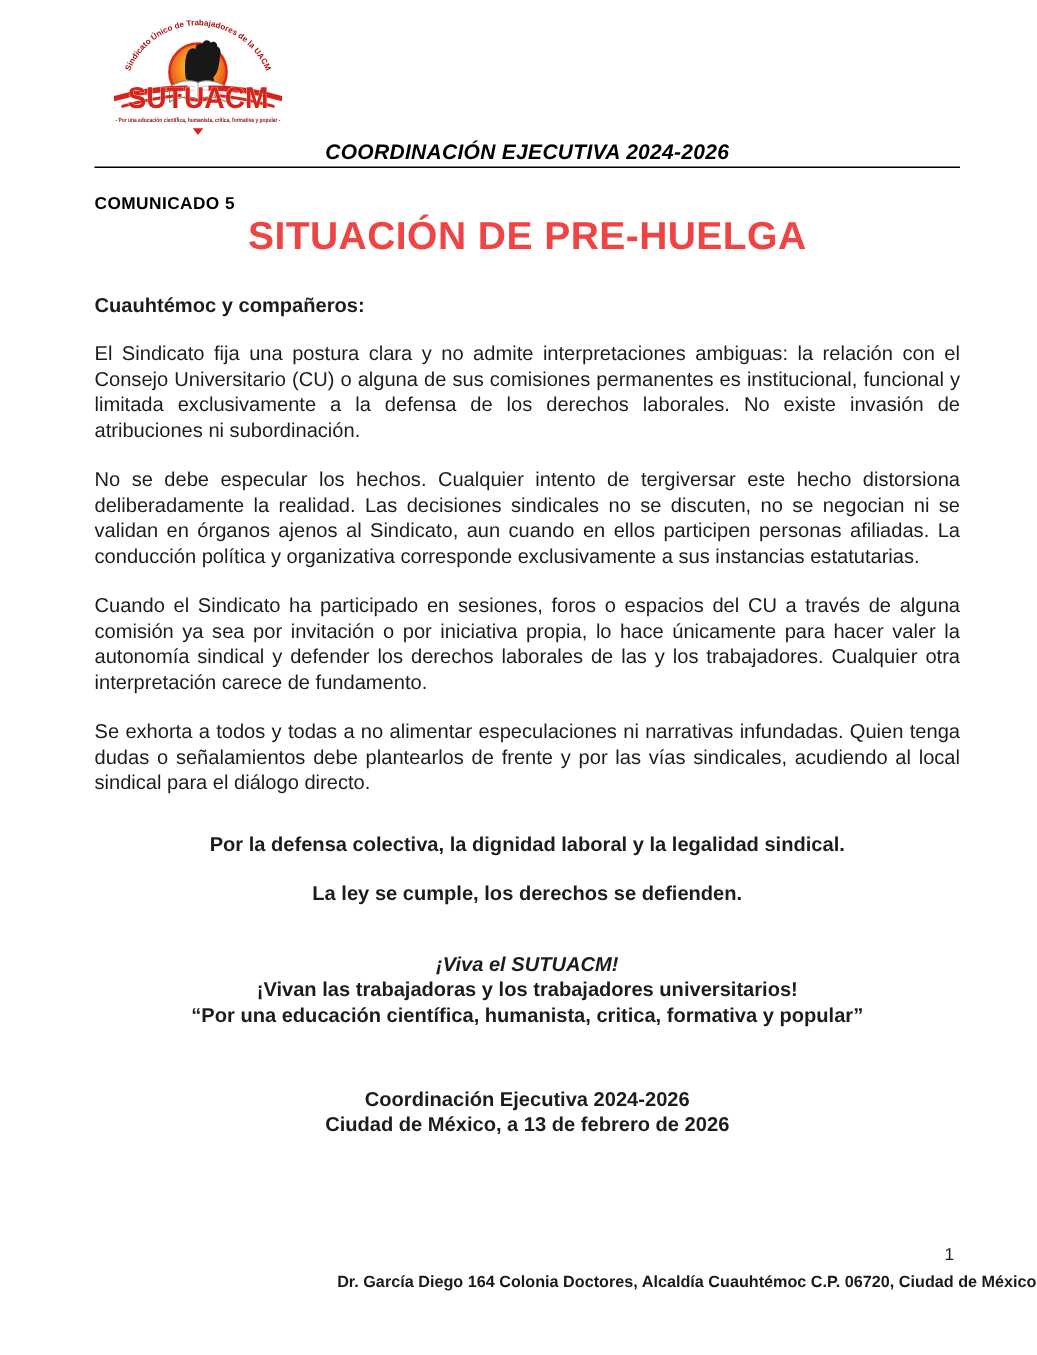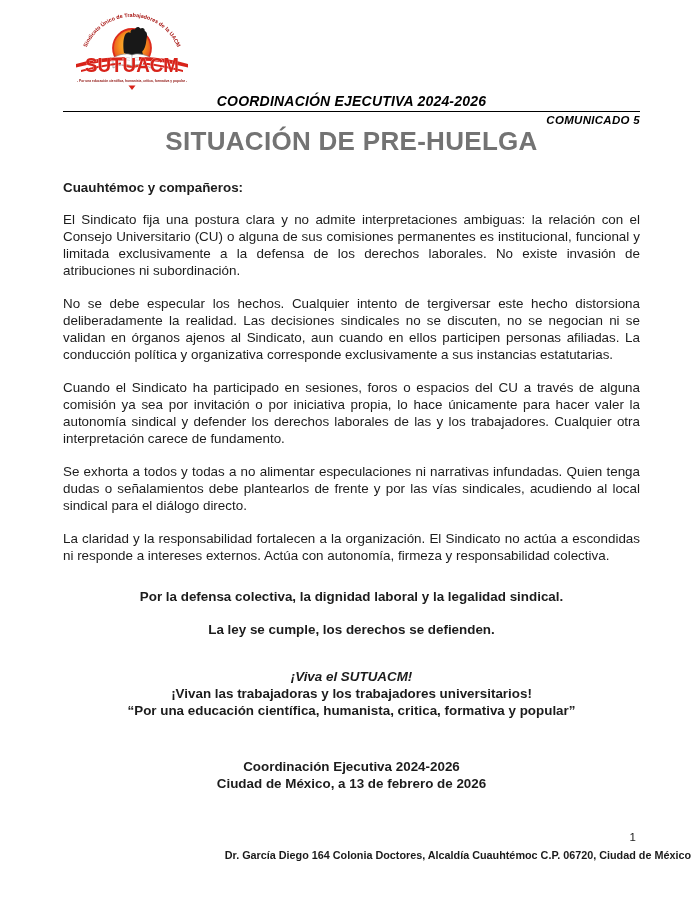--- a/index.html
+++ b/index.html
@@ -20,36 +20,35 @@
     text-align: center;
     font-size: 14px;
     font-weight: bold;
     font-style: italic;
     letter-spacing: 0.2px;
     color: #000;
     padding-bottom: 2px;
     border-bottom: 1.6px solid #000;
   }
   .comunicado-line {
-    text-align: right;
+    text-align: left;
     font-size: 11.5px;
     font-weight: bold;
     letter-spacing: 0.3px;
-    margin-top: 2px;
+    margin-top: 18px;
     color: #000;
-    font-style: italic;
   }
   .doc-title {
     text-align: center;
     font-size: 26px;
     line-height: 29px;
     font-weight: bold;
     letter-spacing: 0.3px;
     margin-top: 1px;
-    color: #737373;
+    color: #ef4444;
   }
 
   .salutation {
     font-weight: bold;
     font-size: 13.4px;
     margin-top: 24px;
   }
   .body-par {
     font-size: 13.4px;
     line-height: 17px;
@@ -140,21 +139,20 @@
   <div class="coord-line">COORDINACIÓN EJECUTIVA 2024-2026</div>
   <div class="comunicado-line">COMUNICADO 5</div>
   <div class="doc-title">SITUACIÓN DE PRE-HUELGA</div>
 
   <div class="salutation">Cuauhtémoc y compañeros:</div>
 
   <p class="body-par">El Sindicato fija una postura clara y no admite interpretaciones ambiguas: la relación con el Consejo Universitario (CU) o alguna de sus comisiones permanentes es institucional, funcional y limitada exclusivamente a la defensa de los derechos laborales. No existe invasión de atribuciones ni subordinación.</p>
   <p class="body-par">No se debe especular los hechos. Cualquier intento de tergiversar este hecho distorsiona deliberadamente la realidad. Las decisiones sindicales no se discuten, no se negocian ni se validan en órganos ajenos al Sindicato, aun cuando en ellos participen personas afiliadas. La conducción política y organizativa corresponde exclusivamente a sus instancias estatutarias.</p>
   <p class="body-par">Cuando el Sindicato ha participado en sesiones, foros o espacios del CU a través de alguna comisión ya sea por invitación o por iniciativa propia, lo hace únicamente para hacer valer la autonomía sindical y defender los derechos laborales de las y los trabajadores. Cualquier otra interpretación carece de fundamento.</p>
   <p class="body-par">Se exhorta a todos y todas a no alimentar especulaciones ni narrativas infundadas. Quien tenga dudas o señalamientos debe plantearlos de frente y por las vías sindicales, acudiendo al local sindical para el diálogo directo.</p>
-  <p class="body-par">La claridad y la responsabilidad fortalecen a la organización. El Sindicato no actúa a escondidas ni responde a intereses externos. Actúa con autonomía, firmeza y responsabilidad colectiva.</p>
 
   <p class="slogan slogan-1">Por la defensa colectiva, la dignidad laboral y la legalidad sindical.</p>
   <p class="slogan slogan-2">La ley se cumple, los derechos se defienden.</p>
 
   <p class="viva viva-1">¡Viva el SUTUACM!</p>
   <p class="viva">¡Vivan las trabajadoras y los trabajadores universitarios!</p>
   <p class="viva">“Por una educación científica, humanista, critica, formativa y popular”</p>
 
   <p class="sig sig-1">Coordinación Ejecutiva 2024-2026</p>
   <p class="sig">Ciudad de México, a 13 de febrero de 2026</p>

